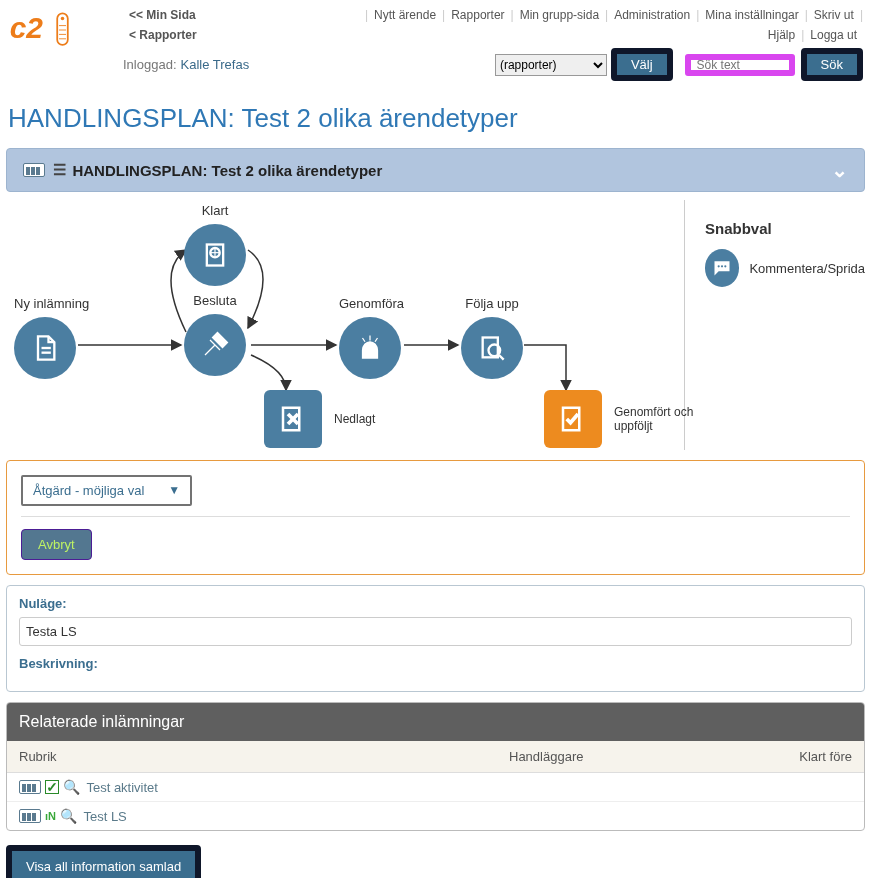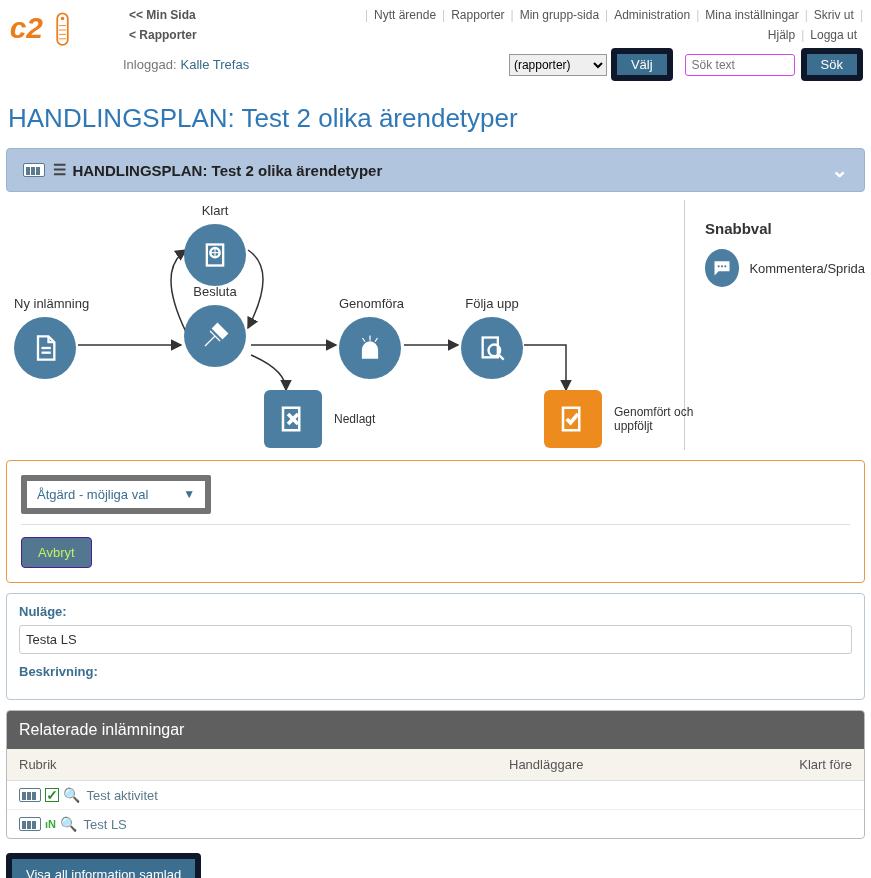--- a/index.html
+++ b/index.html
@@ -11,23 +11,23 @@
   .logo { width: 65px; height: 44px; margin-right: 50px; }
   .header-right { flex: 1; }
   .nav-row { display: flex; align-items: center; font-size: 12px; color: #555; margin-bottom: 6px; }
   .nav-row .left { font-weight: bold; color: #444; }
   .nav-row .spacer { flex: 1; }
   .nav-row .link { color: #555; padding: 0 6px; cursor: pointer; }
   .nav-row .sep { color: #ccc; }
   .login-row { display: flex; align-items: center; font-size: 13px; color: #777; }
   .login-row .user { color: #3a6a8a; padding-left: 4px; }
   .login-row .spacer { flex: 1; }
-  select.rapporter { font-size: 12px; height: 22px; width: 98px; border:1px solid #999; }
+  select.rapporter { font-size: 12px; height: 22px; width: 112px; border:1px solid #999; }
   .btn-blue { background: #3b6e8f; color: #fff; border: 6px solid #0f172a; border-radius: 4px; padding: 3px 14px; font-size: 13px; cursor: pointer; }
-  .search { border:1px solid #d946ef; height:22px; width:110px; padding:0 6px; font-size:12px; color:#1d4ed8; border-radius:3px; margin:0 6px 0 12px; }
+  .search { border:6px solid #d946ef; height:22px; width:110px; padding:0 6px; font-size:12px; color:#1d4ed8; border-radius:3px; margin:0 6px 0 12px; }
 
   
   h1.page-title { color:#2f78b5; font-size:26px; font-weight:normal; padding:18px 8px 14px 8px; }
 
   
   .panel-hdr { background:#b1c5de; border:1px solid #9db4cf; border-radius:4px; margin:0 6px 8px 6px; padding:12px 16px; display:flex; align-items:center; color:#222; font-weight:bold; font-size:15px; position:relative; }
   .panel-hdr .chevron { position:absolute; right:16px; color:#fff; font-size:20px; }
 
   
   .workflow-area { display:flex; margin:0 6px 10px 6px; }
@@ -43,21 +43,21 @@
   
   svg.flow-lines { position:absolute; left:0; top:0; width:680px; height:250px; pointer-events:none; }
 
   .snabbval { padding:20px 0 0 20px; width:180px; }
   .snabbval h3 { font-size:15px; font-weight:bold; margin-bottom:12px; }
   .snabbval-item { display:flex; align-items:center; color:#333; cursor:pointer; }
   .snabbval-item .ic { width:38px; height:38px; border-radius:50%; background:#4b7ea1; margin-right:10px; display:flex; align-items:center; justify-content:center; }
 
   
   .action-box { border:1px solid #e79a3f; border-radius:4px; margin:0 6px 10px 6px; padding:14px; }
-  .dropdown-btn { display:inline-flex; align-items:flex-start; border:6px solid #737373; color:#3b6e8f; background:#fff; padding:6px 10px; font-size:13px; cursor:pointer; border-radius:2px;gap:11px; }
+  .dropdown-btn { display:inline-flex; align-items:flex-start; border:2px solid #737373; color:#3b6e8f; background:#fff; padding:6px 10px; font-size:13px; cursor:pointer; border-radius:2px; }
   .dropdown-btn .chv { margin-left:24px; font-size:12px; }
   .action-box hr { margin:10px 0 12px 0; border:none; border-top:1px solid #ddd; }
   .btn-grey-blue { background:#537790; color:#bef264; border:1px solid #4c1d95; border-radius:4px; padding:7px 16px; font-size:13px; cursor:pointer; }
 
   
   .info-box { border:1px solid #b9c7d2; border-radius:4px; margin:0 6px 10px 6px; padding:10px 12px 14px 12px; }
   .info-box .lbl { color:#3b6e8f; font-weight:bold; font-size:13px; margin-bottom:6px; }
   .info-box input.val { width:100%; border:1px solid #ccc; border-radius:3px; padding:6px; font-size:13px; color:#333; margin-bottom:10px; }
 
   
@@ -183,21 +183,21 @@
       <div class="circle">
         <svg width="28" height="28" viewBox="0 0 24 24">
             <rect x="5" y="3" width="14" height="18" fill="none" stroke="#fff" stroke-width="2"></rect>
             <circle cx="12" cy="10" r="4" fill="none" stroke="#fff" stroke-width="2"></circle>
             <line x1="8" y1="10" x2="16" y2="10" stroke="#fff"></line>
             <line x1="12" y1="6" x2="12" y2="14" stroke="#fff"></line>
           </svg>
       </div>
     </div>
 
-    <div class="node" style="left:178px; top:84px;">
+    <div class="node" style="left:178px; top:93px;">
       <span class="label">Besluta</span>
       <div class="circle">
         <svg width="30" height="30" viewBox="0 0 24 24">
             <path d="M4 20l8-8M8 8l8 8M14 2l8 8-4 4-8-8z" fill="#fff" stroke="#fff" stroke-width="1"></path>
           </svg>
       </div>
     </div>
 
     <div class="node" style="left:333px; top:96px;">
       <span class="label">Genomföra</span>

